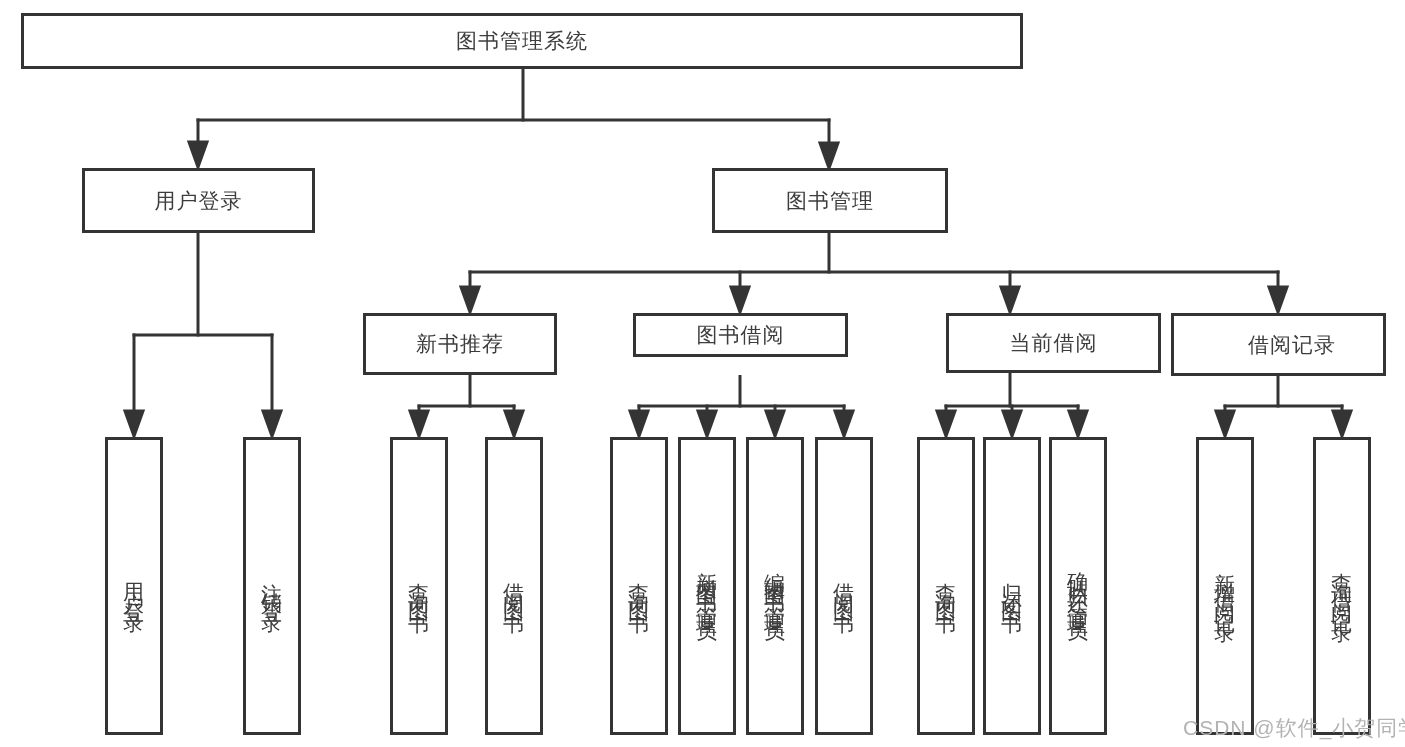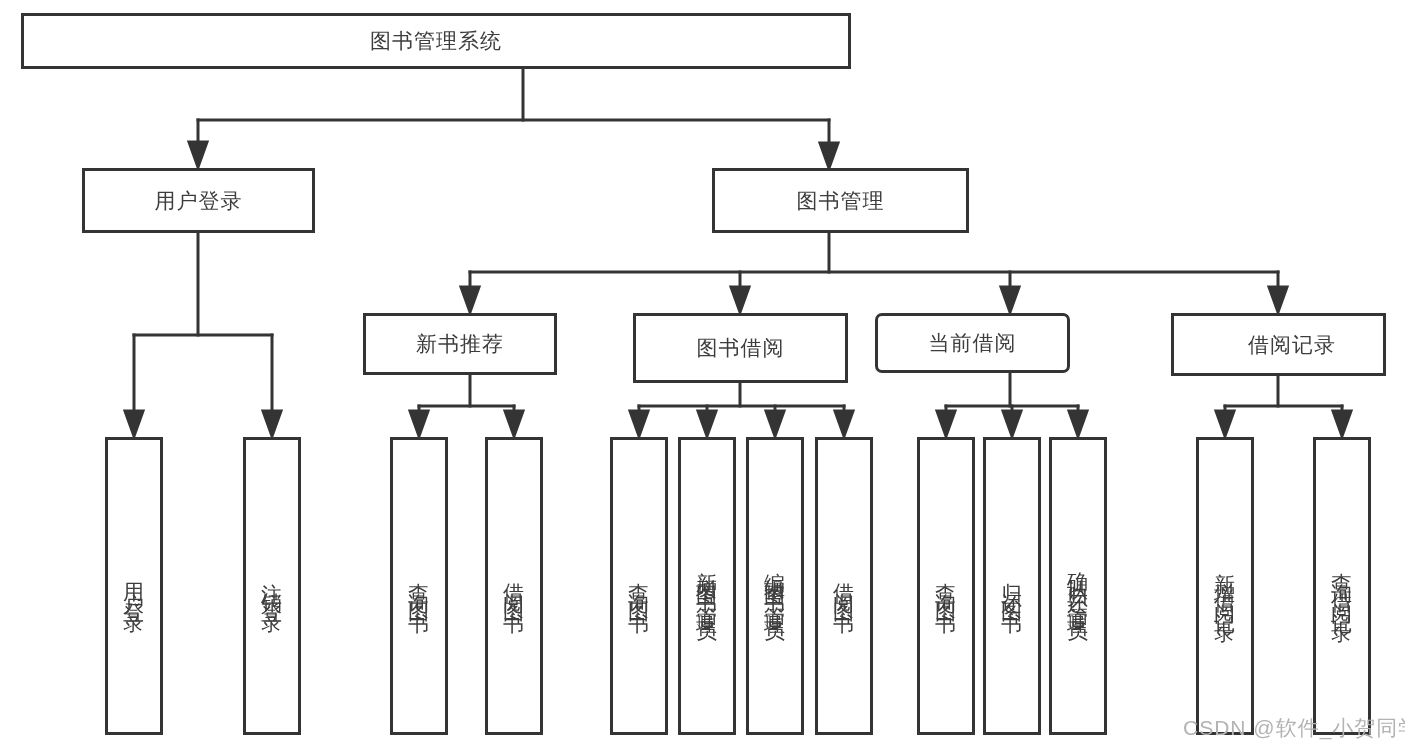--- a/index.html
+++ b/index.html
@@ -126,38 +126,38 @@
 
       <line x1="1278" y1="376" x2="1278" y2="407.5"></line>
       <line x1="1223.5" y1="406" x2="1343.5" y2="406"></line>
       <line x1="1225" y1="404.5" x2="1225" y2="416"></line>
       <polygon points="1216,411 1234,411 1225,436"></polygon>
       <line x1="1342" y1="404.5" x2="1342" y2="416"></line>
       <polygon points="1333,411 1351,411 1342,436"></polygon>
     </g>
   </svg>
 
-  <div class="node" style="left:21px; top:13px; width:830px; height:56px;text-align:right;">
+  <div class="node" style="left:21px; top:13px; width:1002px; height:56px;text-align:right;">
     <span class="lbl">图书管理系统</span>
   </div>
 
   <div class="node" style="left:82px; top:168px; width:233px; height:65px;">
     <span class="lbl">用户登录</span>
   </div>
-  <div class="node" style="left:712px; top:168px; width:257px; height:65px;">
+  <div class="node" style="left:712px; top:168px; width:236px; height:65px;">
     <span class="lbl">图书管理</span>
   </div>
 
   <div class="node" style="left:363px; top:313px; width:194px; height:62px;">
     <span class="lbl">新书推荐</span>
   </div>
-  <div class="node" style="left:633px; top:313px; width:215px; height:70px;">
+  <div class="node" style="left:633px; top:313px; width:215px; height:44px;">
     <span class="lbl">图书借阅</span>
   </div>
-  <div class="node" style="left:875px; top:313px; width:195px; height:60px;border-radius:7px;">
+  <div class="node" style="left:946px; top:313px; width:215px; height:60px;">
     <span class="lbl">当前借阅</span>
   </div>
   <div class="node" style="left:1171px; top:313px; width:215px; height:63px;padding-left:27px;">
     <span class="lbl">借阅记录</span>
   </div>
 
   <div class="node leaf" style="left:105px;">
     <span class="lbl">用户登录</span>
   </div>
   <div class="node leaf" style="left:243px;">

